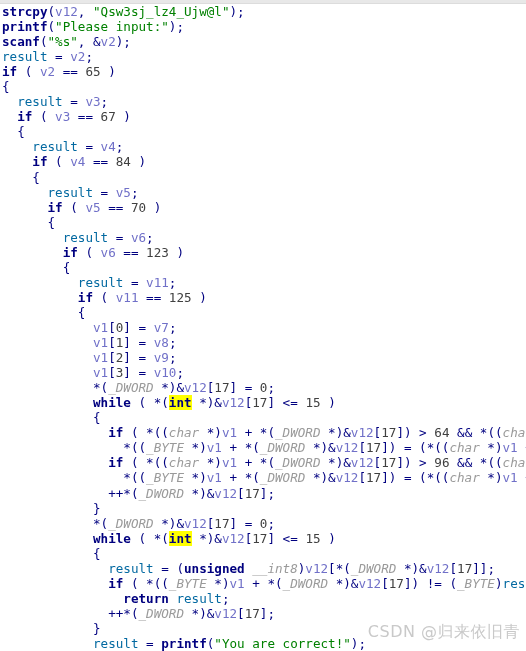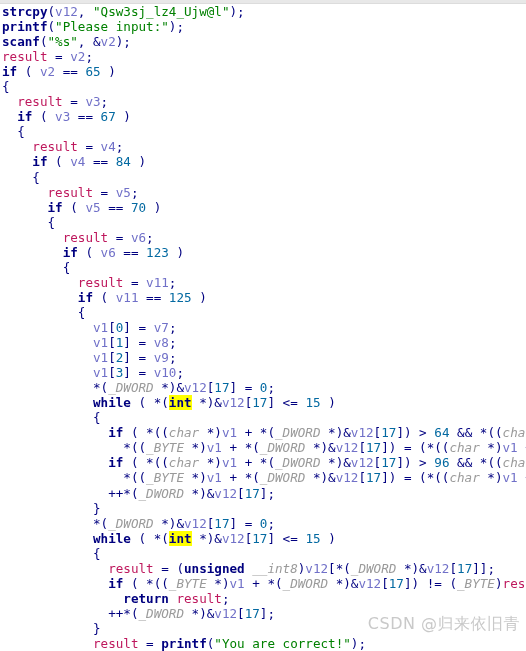--- a/index.html
+++ b/index.html
@@ -52,29 +52,29 @@
     padding-left: 2px;
     box-sizing: border-box;
   }
 
   
   .t-plain  { color: #000080; }              
   .t-kw     { color: #00007f; font-weight: bold; }  
   .t-fn     { color: #000080; font-weight: bold; }  
   .t-str    { color: #008000; }              
   .t-var    { color: #7070c8; text-align: center; }              
-  .t-res    { color: #be185d; }              
+  .t-res    { color: #0369a1; }              
   .t-type   { color: #9a9a9a; font-style: italic; }              
-  .t-num    { color: #0369a1; }
+  .t-num    { color: #404040; }
   .t-hl     { background: #ffff00; color: #00007f; font-weight: bold; text-align: right; } 
 
   #watermark {
     position: absolute;
     right: 6px;
-    bottom: 16px;
+    bottom: 8px;
     font-family: "DejaVu Sans", "Liberation Sans", sans-serif;
     font-size: 16px;
     color: #c9c9c9;
     letter-spacing: 0.5px;
     white-space: pre;
     pointer-events: none;
     user-select: none;
   }
 </style>
 </head>

